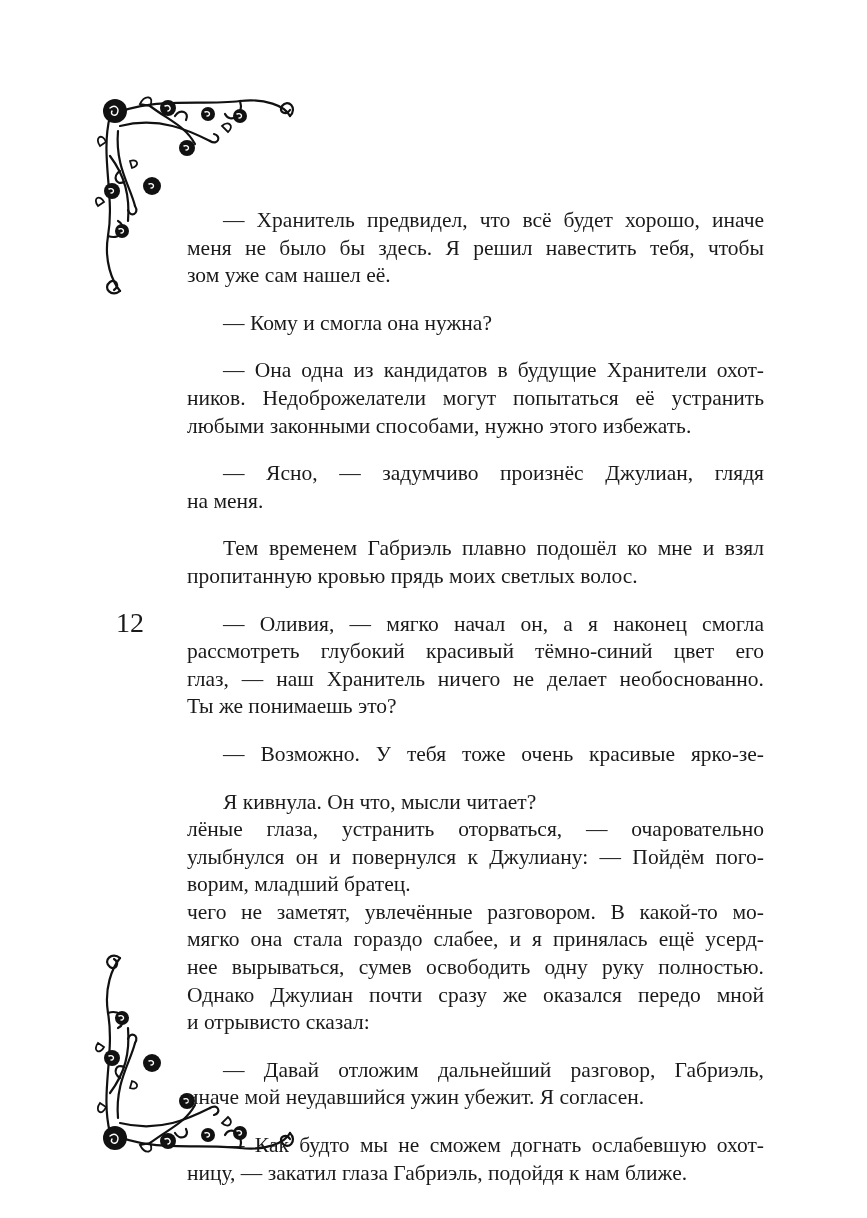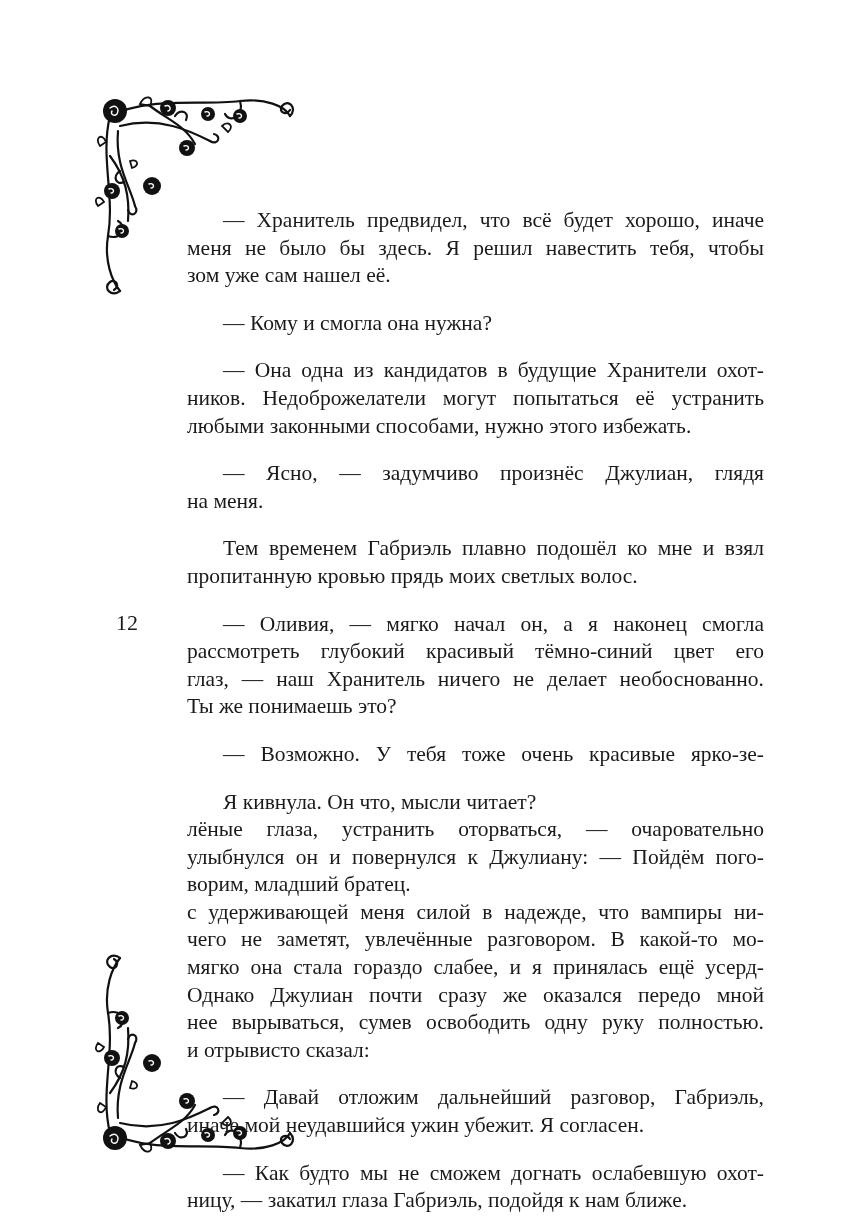--- a/index.html
+++ b/index.html
@@ -41,21 +41,21 @@
     text-align-last: left;
   }
   .line.indent {
     text-indent: 36px;
     margin-top: 20px;
   }
   .page-number {
     position: absolute;
     left: 116px;
     top: 608px;
-    font-size: 22px;
+    font-size: 28px;
     line-height: 30px;
     color: #1a1a1a;
   }
   .ornament {
     position: absolute;
   }
   .ornament-top {
     left: 90px;
     top: 86px;
     width: 215px;
@@ -199,25 +199,24 @@
     <div class="line">глаз, — наш Хранитель ничего не делает необоснованно.</div>
     <div class="line last">Ты же понимаешь это?</div>
 
     <div class="line indent">— Возможно. У тебя тоже очень красивые ярко-зе-</div>
 
     <div class="line indent last">Я кивнула. Он что, мысли читает?</div>
     <div class="line">лёные глаза, устранить оторваться, — очаровательно</div>
     <div class="line">улыбнулся он и повернулся к Джулиану: — Пойдём пого-</div>
     <div class="line last">ворим, младший братец.</div>
 
-    <div class="line">с удерживающей меня силой в надежде, что вампиры ни-</div>
     <div class="line">чего не заметят, увлечённые разговором. В какой-то мо-</div>
     <div class="line">мягко она стала гораздо слабее, и я принялась ещё усерд-</div>
+    <div class="line">нее вырываться, сумев освободить одну руку полностью.</div>
     <div class="line">Однако Джулиан почти сразу же оказался передо мной</div>
-    <div class="line">нее вырываться, сумев освободить одну руку полностью.</div>
     <div class="line last">и отрывисто сказал:</div>
 
     <div class="line indent">— Давай отложим дальнейший разговор, Габриэль,</div>
     <div class="line last">иначе мой неудавшийся ужин убежит. Я согласен.</div>
 
     <div class="line indent">— Как будто мы не сможем догнать ослабевшую охот-</div>
     <div class="line last">ницу, — закатил глаза Габриэль, подойдя к нам ближе.</div>
   </div>
 
 </div>

